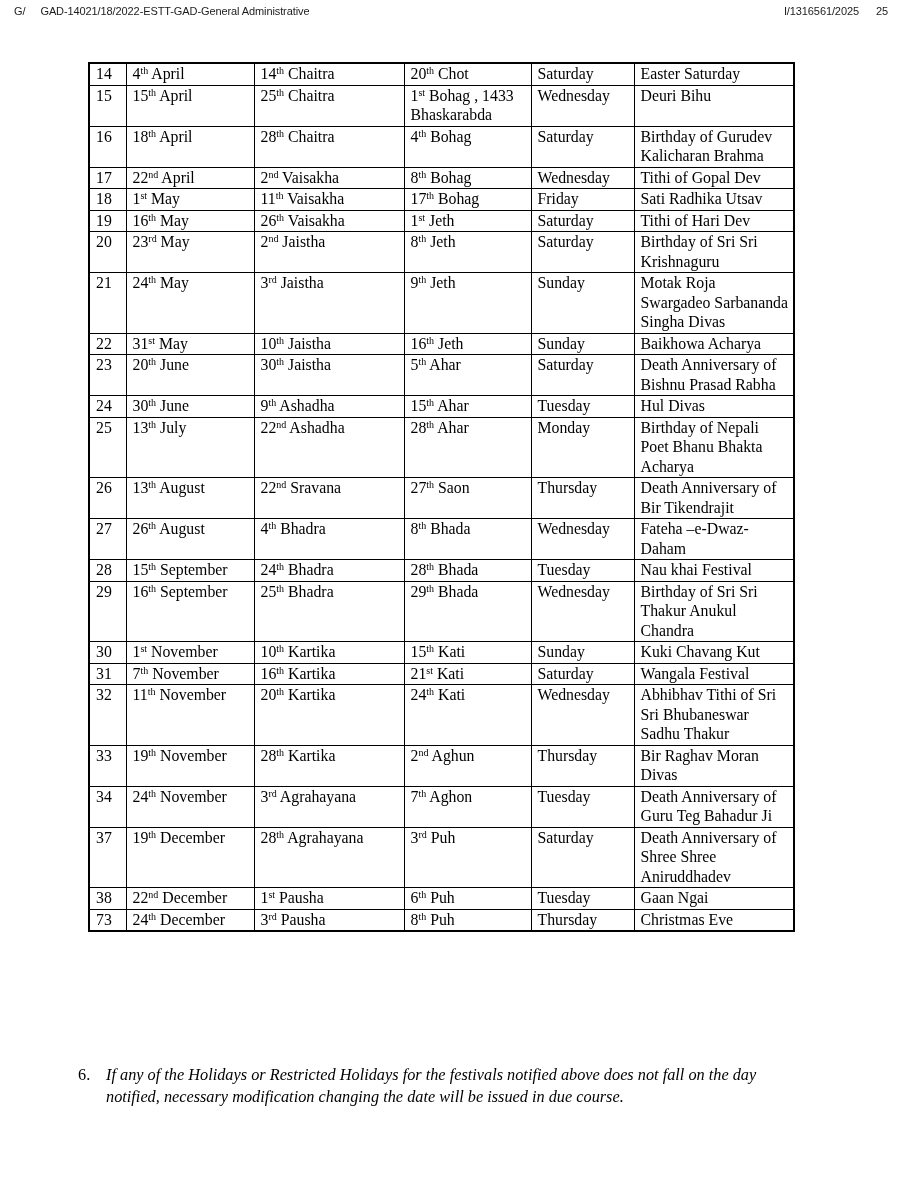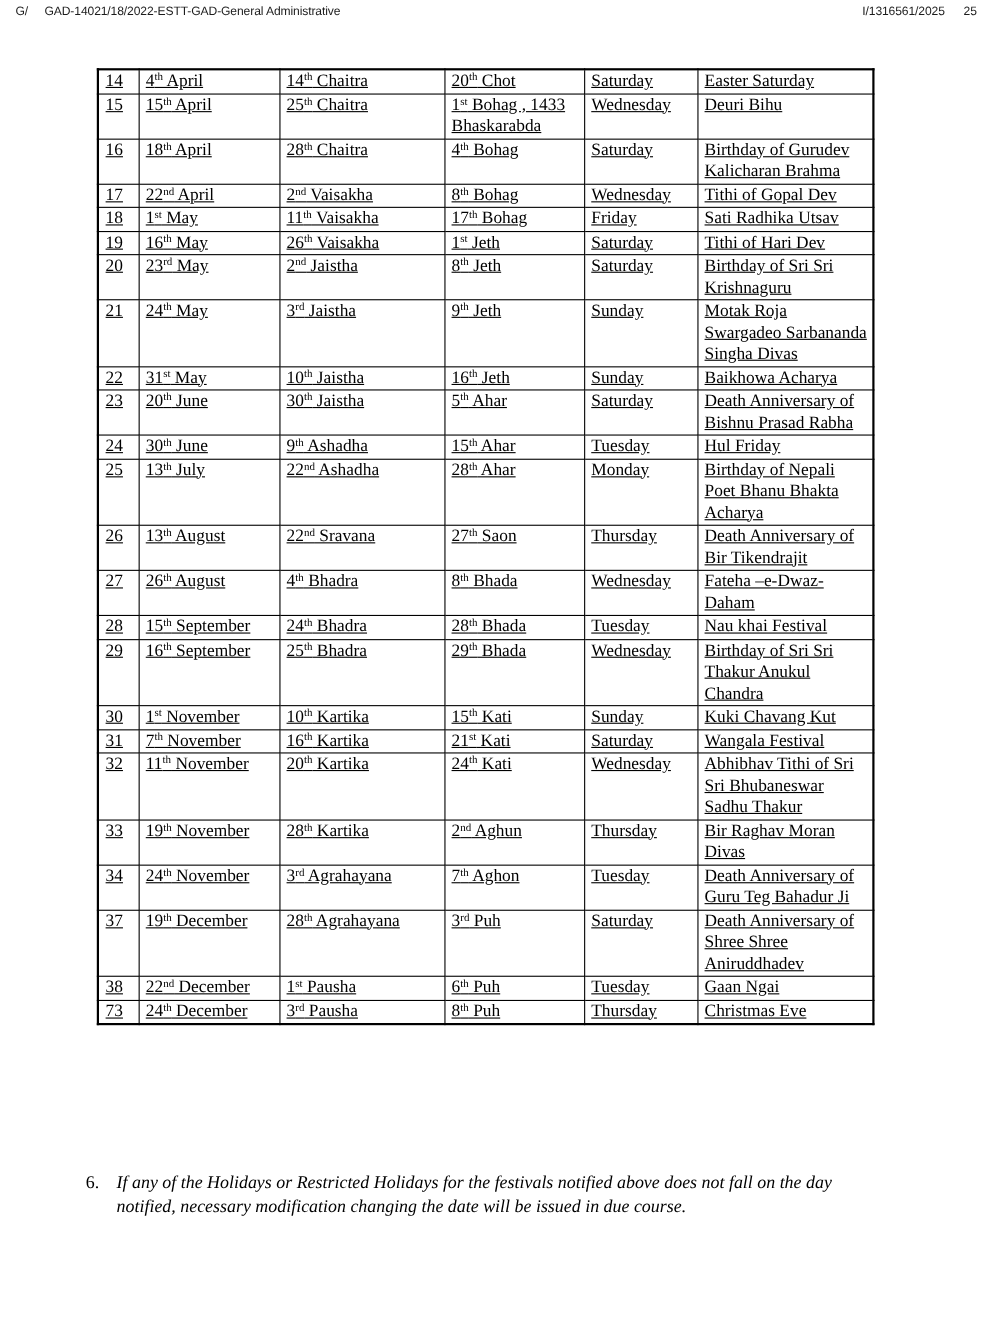--- a/index.html
+++ b/index.html
@@ -23,21 +23,21 @@
   }
   .hdr-left  { display: flex; gap: 15px; }
   .hdr-right { display: flex; gap: 17px; }
 
   
   table.holiday {
     position: absolute; left: 88px; top: 62px;
     width: 705px;
     border-collapse: collapse; table-layout: fixed;
     border: 2px solid #000;
-    font-size: 15.8px; line-height: 19.5px; text-decoration: underline;
+    font-size: 15.8px; line-height: 19.5px;
   }
   table.holiday td {
     border: 1px solid #000;
     padding: 0 4px 1px 6px;
     vertical-align: top;
     overflow: hidden;
   }
   table.holiday sup {
     font-size: 10px; line-height: 0;
     vertical-align: baseline;
@@ -158,21 +158,21 @@
           <td>5<sup>th</sup> Ahar</td>
           <td>Saturday</td>
           <td>Death Anniversary of Bishnu Prasad Rabha</td>
         </tr>
         <tr>
           <td>24</td>
           <td>30<sup>th</sup> June</td>
           <td>9<sup>th</sup> Ashadha</td>
           <td>15<sup>th</sup> Ahar</td>
           <td>Tuesday</td>
-          <td>Hul Friday</td>
+          <td>Hul Divas</td>
         </tr>
         <tr>
           <td>25</td>
           <td>13<sup>th</sup> July</td>
           <td>22<sup>nd</sup> Ashadha</td>
           <td>28<sup>th</sup> Ahar</td>
           <td>Monday</td>
           <td>Birthday of Nepali Poet Bhanu Bhakta Acharya</td>
         </tr>
         <tr>

